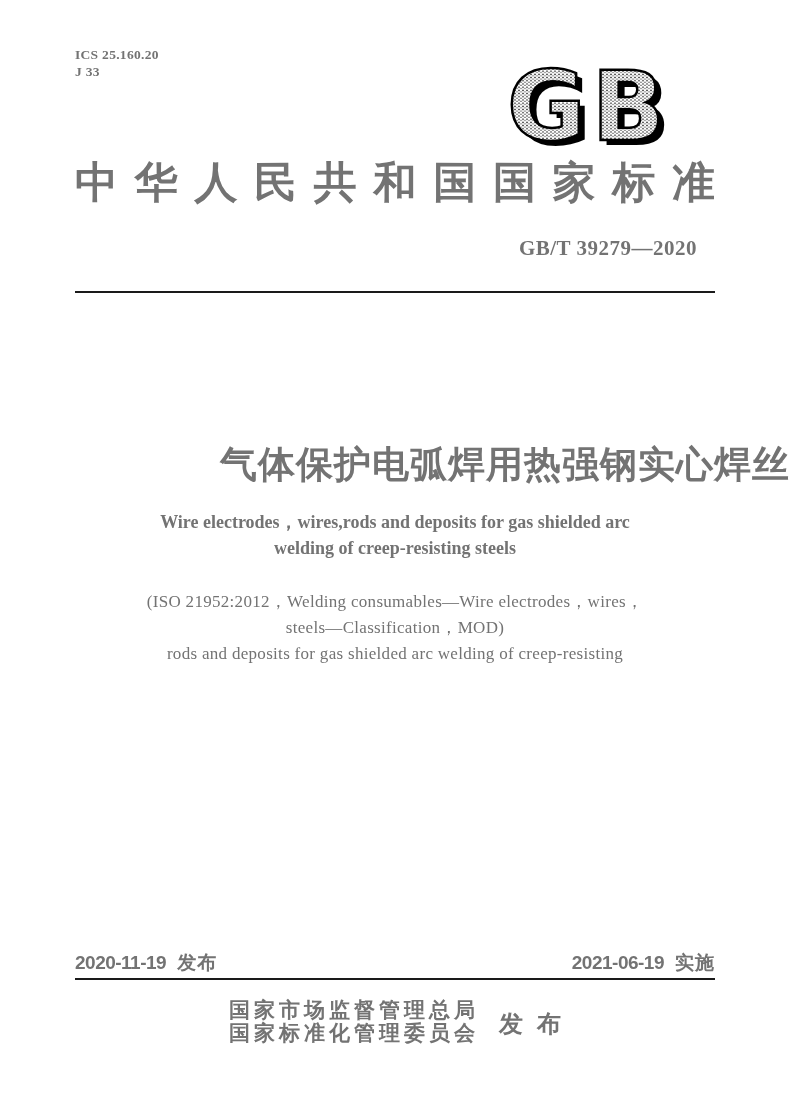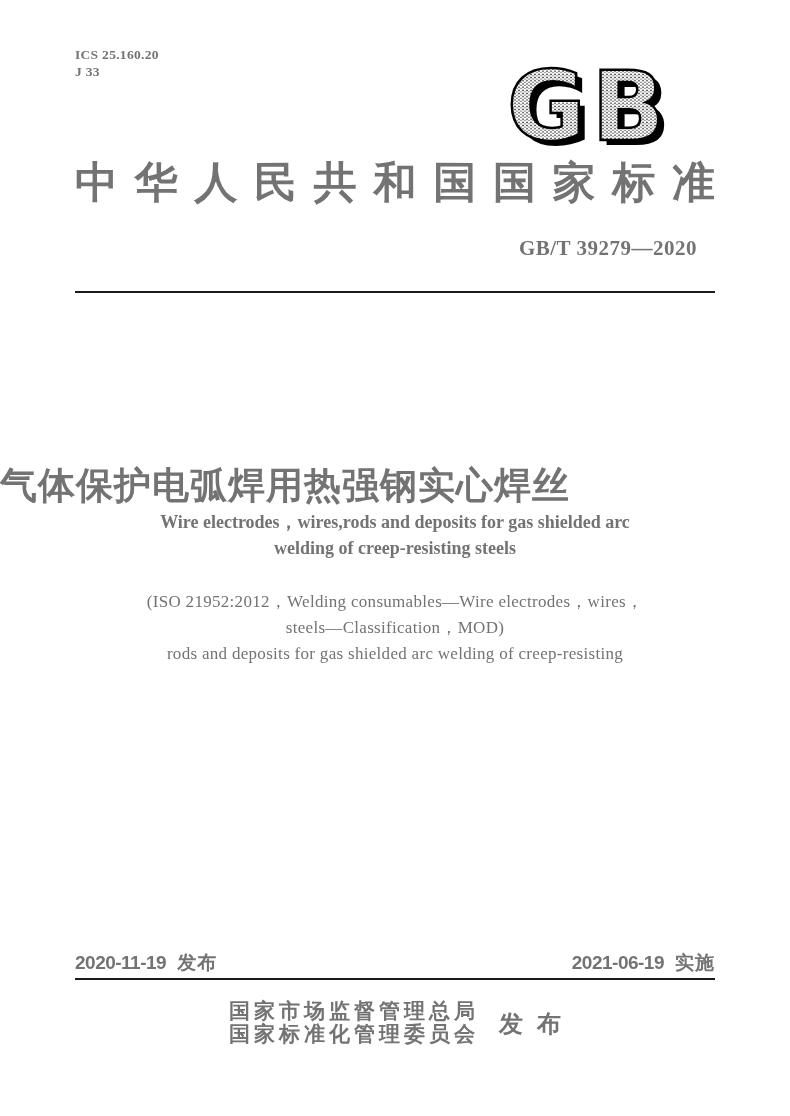--- a/index.html
+++ b/index.html
@@ -58,24 +58,24 @@
     position: absolute;
     left: 75px;
     width: 640px;
     height: 2px;
     background: #1a1a1a;
   }
   .rule-top { top: 291px; }
   .rule-bottom { top: 978px; }
   .title-zh {
     position: absolute;
-    top: 461px;
-    left: 0;
-    width: 100%;
-    text-align: left;
+    top: 440px;
+    left: 0;
+    width: 100%;
+    text-align: right;
     font-family: Liberation Mono, monospace;
     font-weight: bold;
     font-size: 37px;
     letter-spacing: 1px;
   }
   .title-en {
     position: absolute;
     top: 509px;
     left: 0;
     width: 100%;
@@ -114,21 +114,21 @@
     position: absolute;
     top: 1000px;
     left: 0;
     width: 100%;
     display: flex;
     justify-content: center;
     align-items: center;
     gap: 20px;
   }
   .pub-lines {
-    font-family: Liberation Serif, serif;
+    font-family: Liberation Mono, monospace;
     font-weight: bold;
     font-size: 21px;
     line-height: 23px;
     letter-spacing: 4px;
     text-align: center;
     white-space: nowrap;
   }
   .pub-label {
     font-family: "Liberation Serif", serif;
     font-weight: bold;

